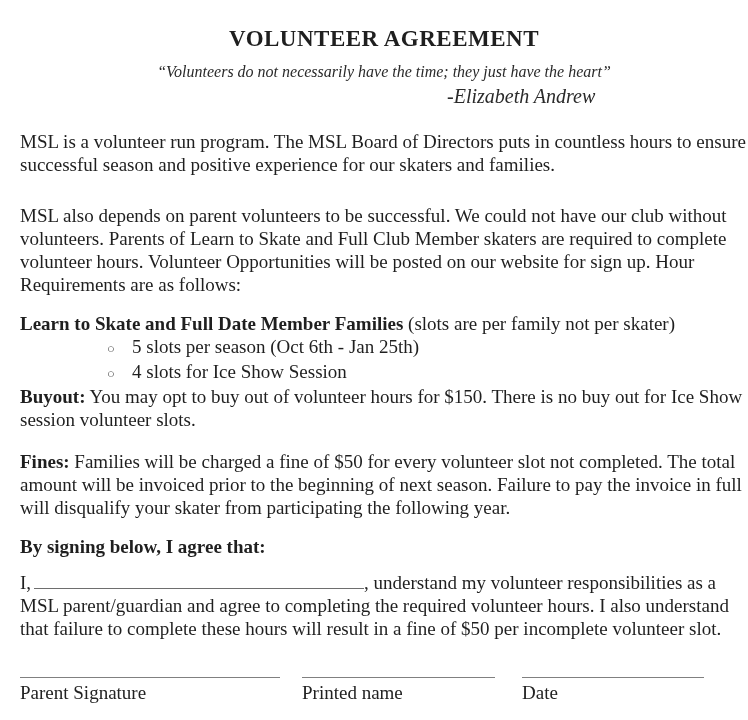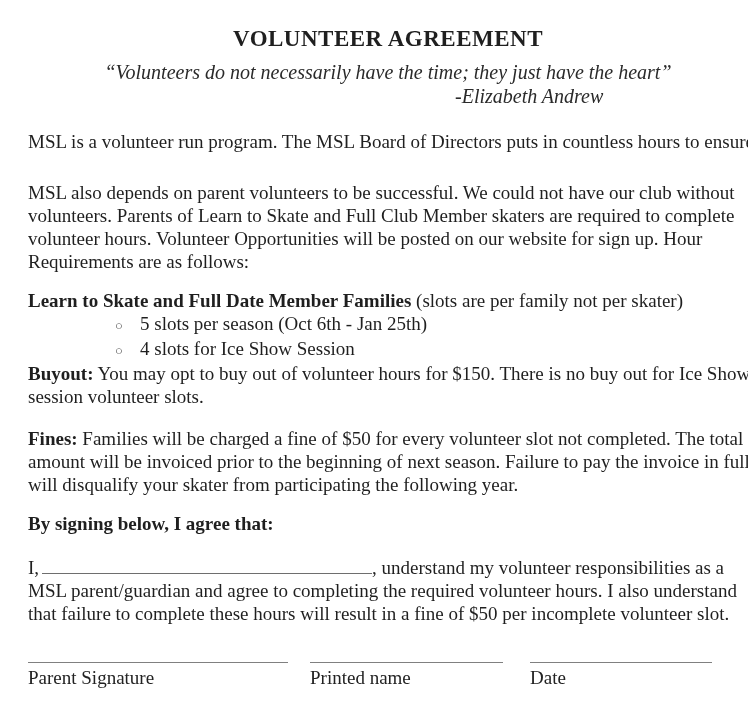--- a/index.html
+++ b/index.html
@@ -8,36 +8,36 @@
     height: 720px;
     background: #ffffff;
     overflow: hidden;
     font-family: "Liberation Serif", "DejaVu Serif", serif;
     color: #1f1f1f;
   }
   .page {
     box-sizing: border-box;
     width: 748px;
     height: 720px;
-    padding-left: 28px;
+    padding-left: 20px;
     overflow: hidden;
   }
   .doc-title {
     margin-top: 26px;
     text-align: center;
     font-weight: bold;
     font-size: 23px;
     line-height: 26px;
     letter-spacing: 0.5px;
   }
   .quote {
     margin-top: 8px;
     text-align: center;
     font-style: italic;
-    font-size: 20px;
+    font-size: 16px;
     line-height: 24px;
     color: #2a2a2a;
   }
   .attribution {
     font-style: italic;
     font-size: 20px;
     line-height: 24px;
     margin-left: 427px;
     color: #2a2a2a;
   }
@@ -64,21 +64,21 @@
     color: #3a3a3a;
   }
   .buyout { }
   .fines { margin-top: 19px; }
   .agreement-heading {
     margin-top: 16px;
     font-weight: bold;
     font-size: 19px;
     line-height: 23px;
   }
-  .agreement { margin-top: 21px; }
+  .agreement { margin-top: 13px; }
   .fill-blank {
     display: inline-block;
     width: 330px;
     height: 16px;
     margin-left: 3px;
     border-bottom: 1.5px solid #6e6e6e;
   }
   .signature-row {
     display: flex;
     margin-top: 37px;
@@ -102,20 +102,21 @@
 
 <div class="page">
 
   <div class="doc-title">VOLUNTEER AGREEMENT</div>
 
   <div class="quote">“Volunteers do not necessarily have the time; they just have the heart”</div>
   <div class="attribution">-Elizabeth Andrew</div>
 
   <div class="para intro">
     <div class="line">MSL is a volunteer run program. The MSL Board of Directors puts in countless hours to ensure a</div>
+    <div class="line">successful season and positive experience for our skaters and families.</div>
   </div>
 
   <div class="para volunteers">
     <div class="line">MSL also depends on parent volunteers to be successful. We could not have our club without</div>
     <div class="line">volunteers. Parents of Learn to Skate and Full Club Member skaters are required to complete</div>
     <div class="line">volunteer hours. Volunteer Opportunities will be posted on our website for sign up. Hour</div>
     <div class="line">Requirements are as follows:</div>
   </div>
 
   <div class="para requirements">

